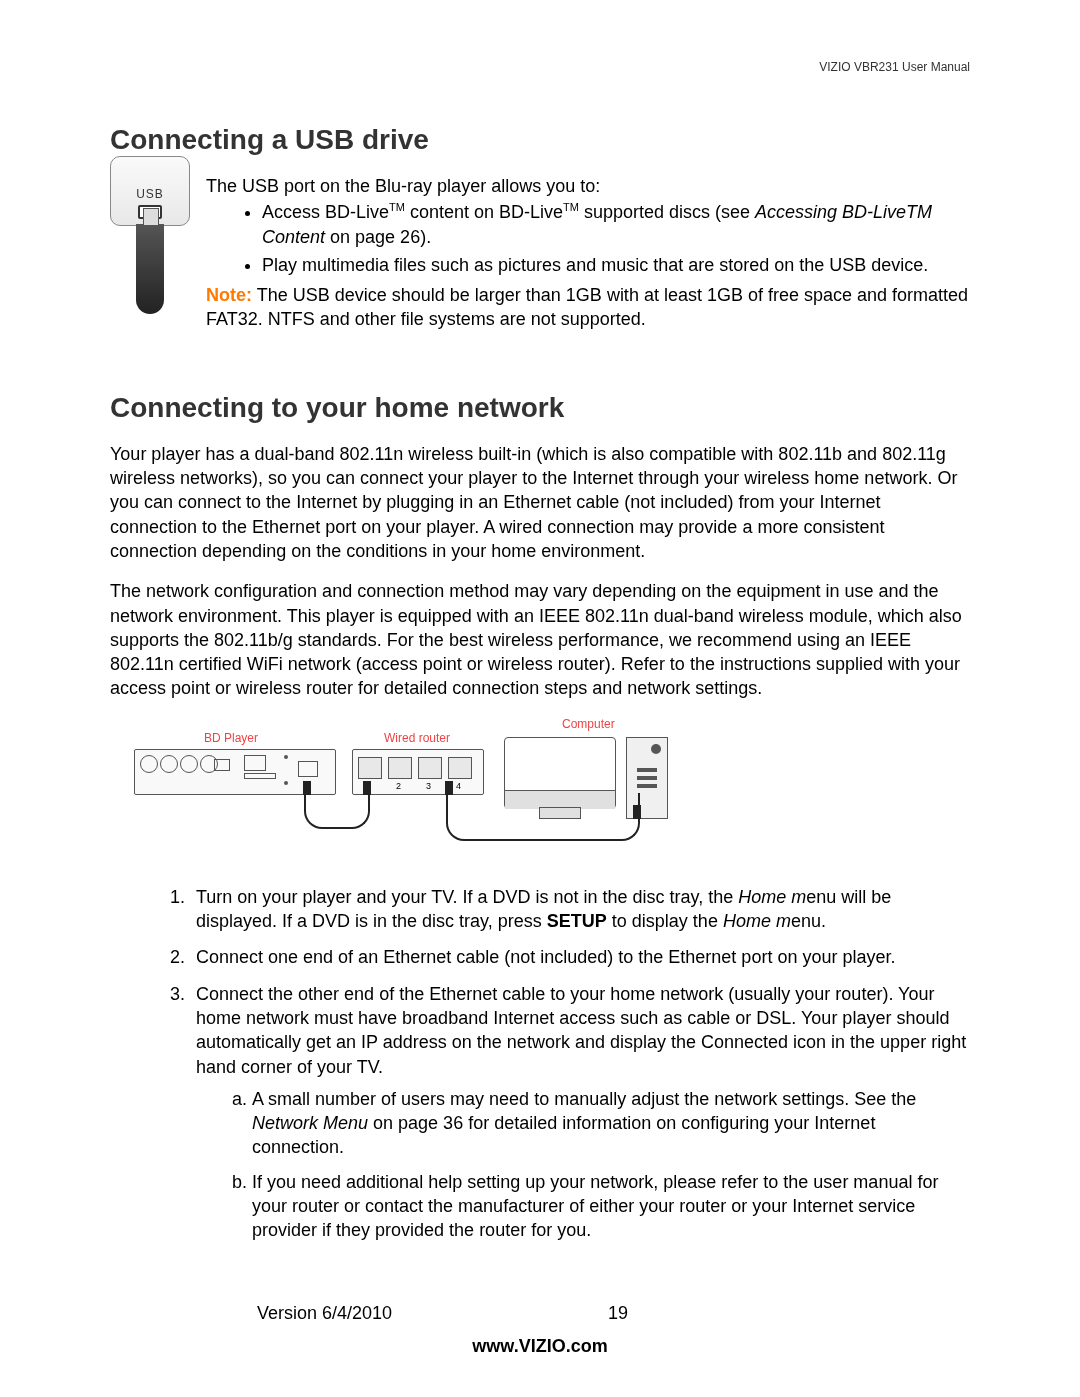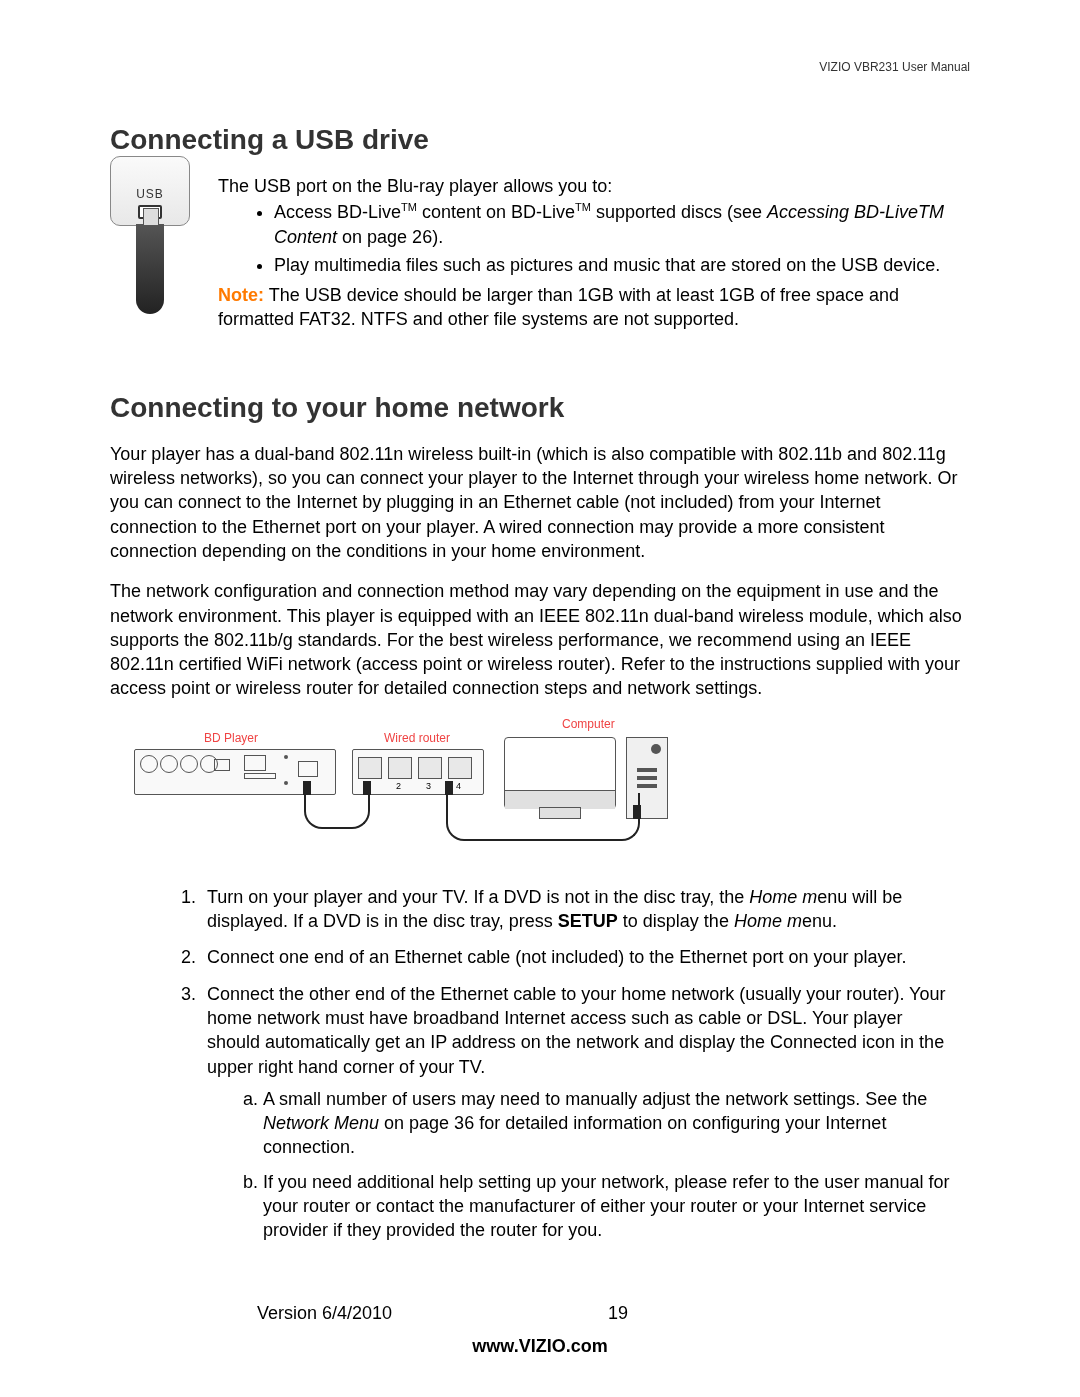--- a/index.html
+++ b/index.html
@@ -24,21 +24,21 @@
   }
   h1.section-title {
     font-size: 28px;
     font-weight: bold;
     color: #333333;
     margin: 0 0 18px 0;
   }
   .usb-block {
     display: flex;
     align-items: flex-start;
-    gap: 28px;
+    gap: 16px;
     margin-bottom: 60px;
   }
   .usb-image {
     flex: 0 0 80px;
     display: flex;
     flex-direction: column;
     align-items: center;
     margin-top: -18px;
   }
   .usb-panel {
@@ -220,21 +220,21 @@
   }
   .plug1 { top: 64px; left: 169px; }
   .plug2 { top: 64px; left: 229px; }
   .plug3 { top: 64px; left: 311px; }
   .plug4 { top: 88px; left: 499px; }
 
   ol.steps {
     font-size: 18px;
     line-height: 1.35;
     padding-left: 80px;
-    margin: 11px;
+    margin: 0;
   }
   ol.steps > li { margin-bottom: 12px; padding-left: 6px; }
   ol.substeps {
     list-style-type: lower-alpha;
     padding-left: 56px;
     margin-top: 8px;
   }
   ol.substeps > li { margin-bottom: 10px; }
 
   .footer {

